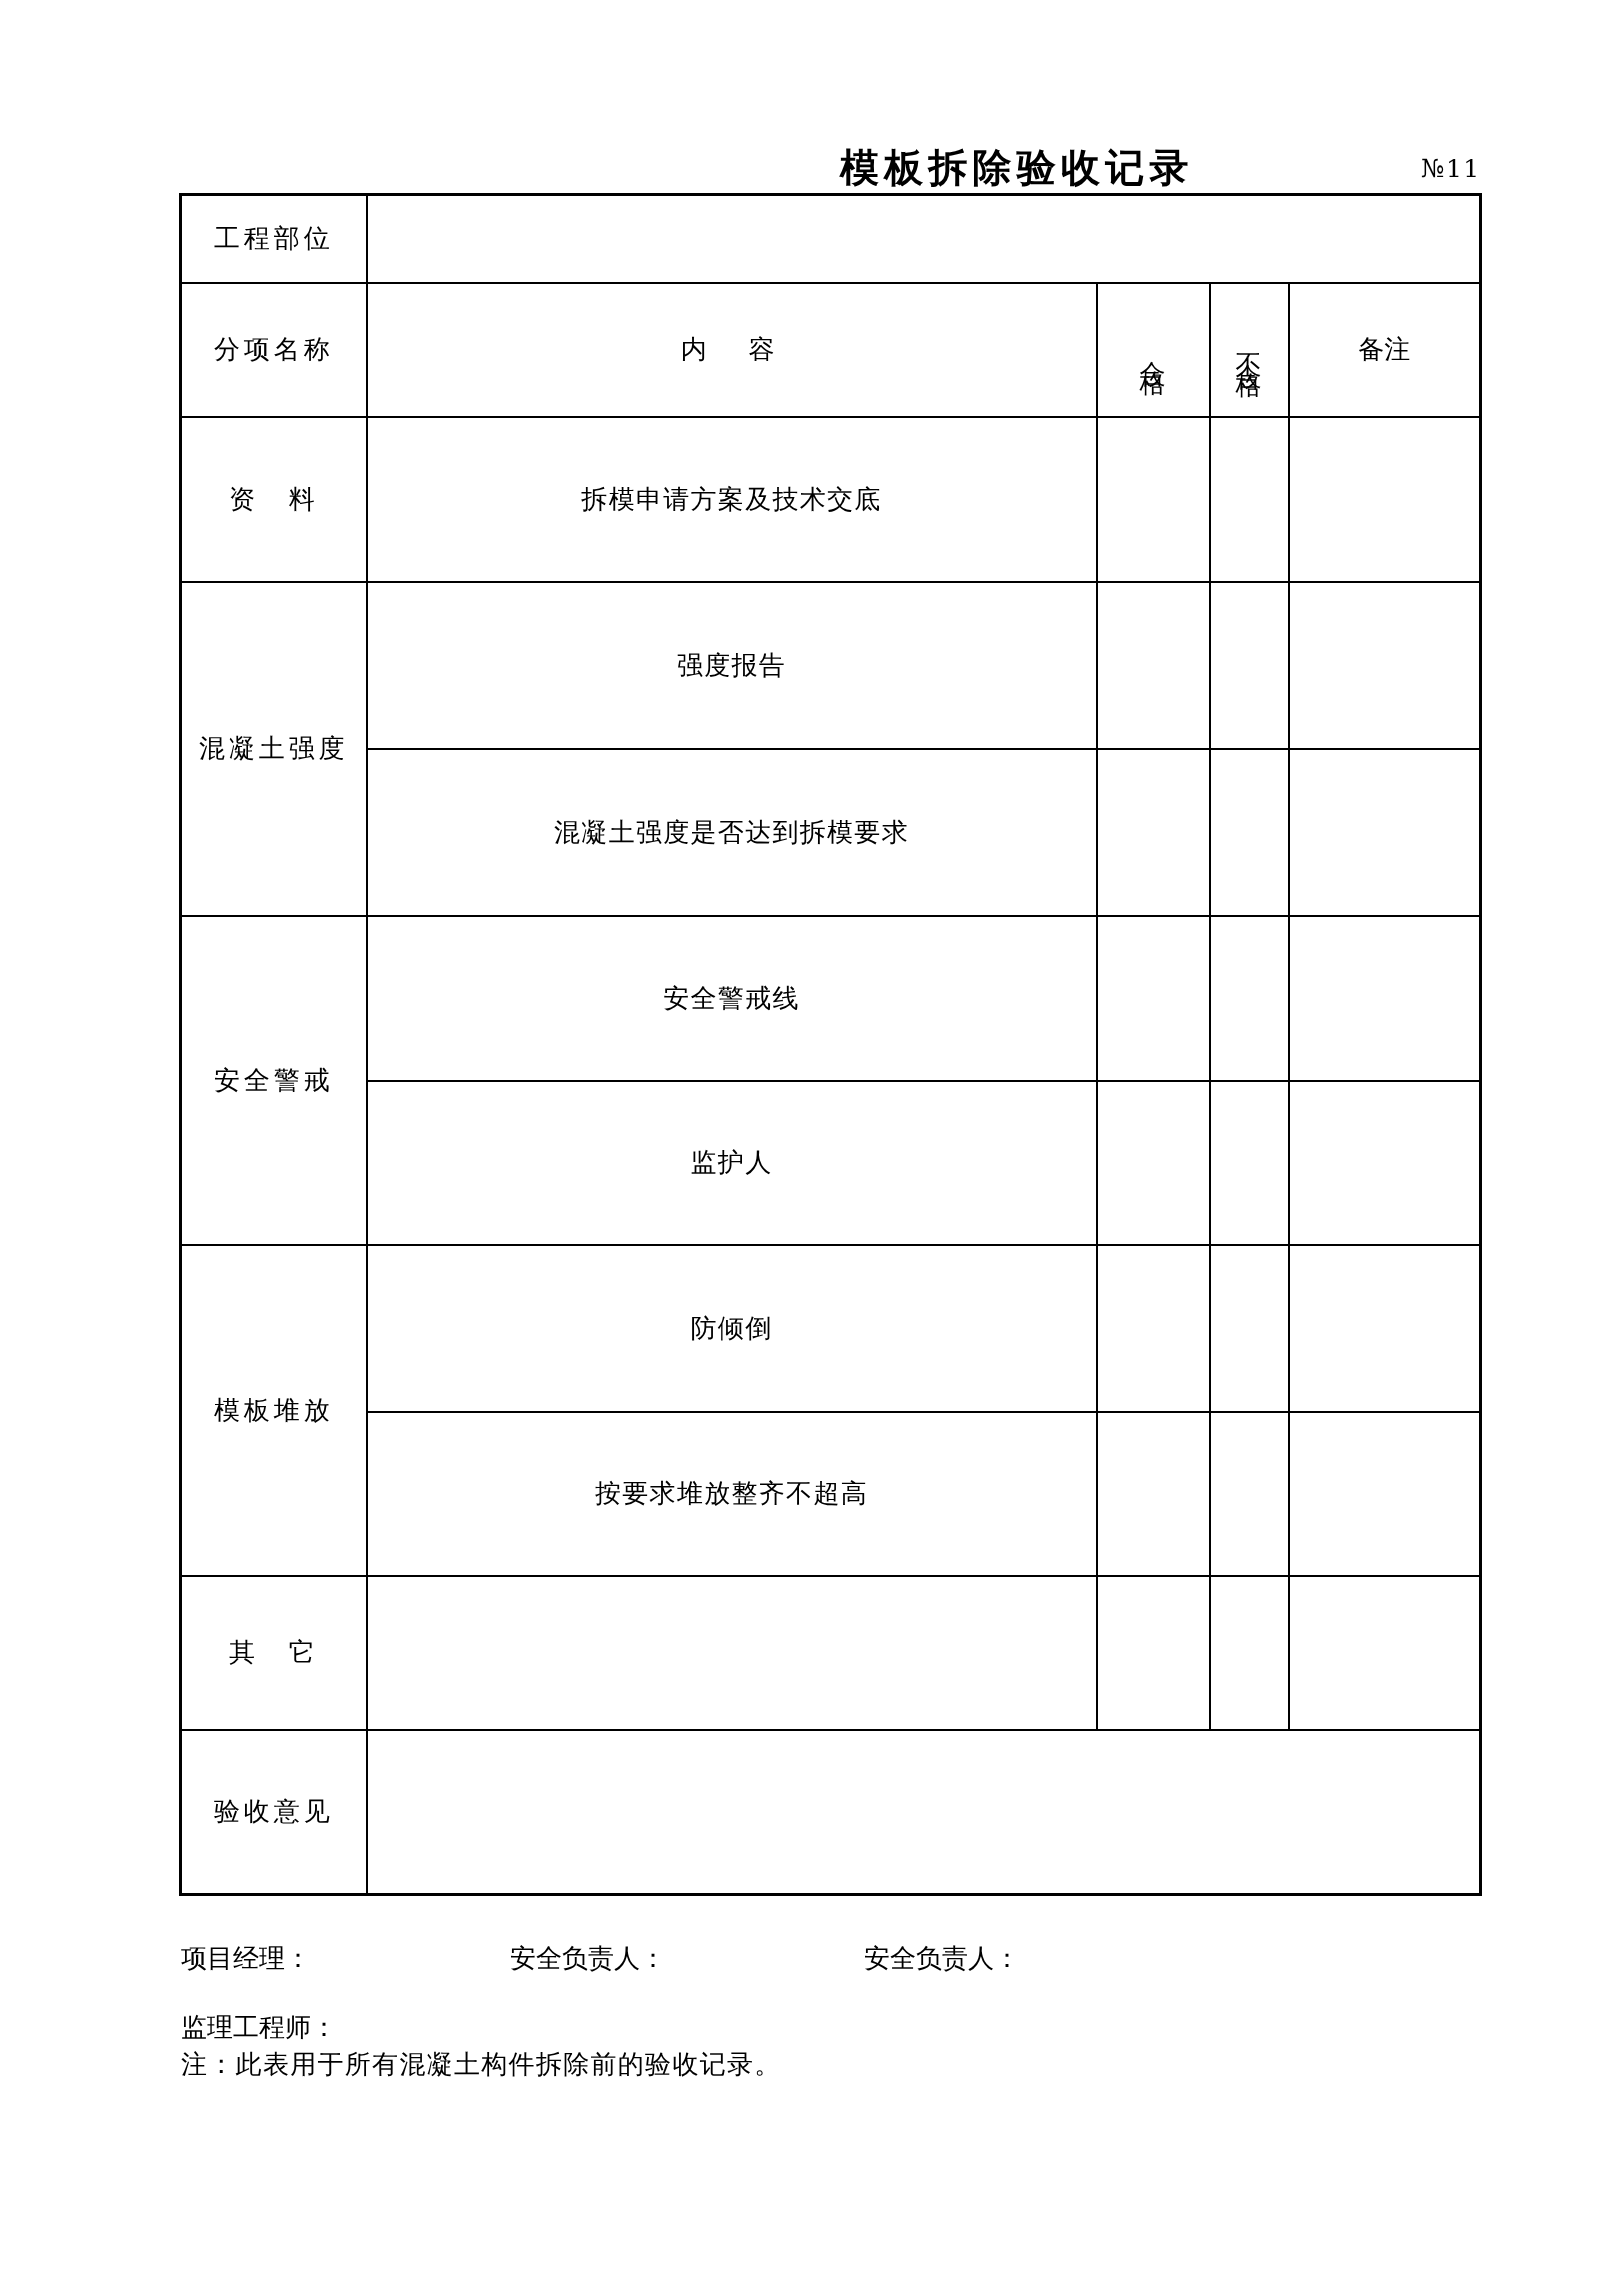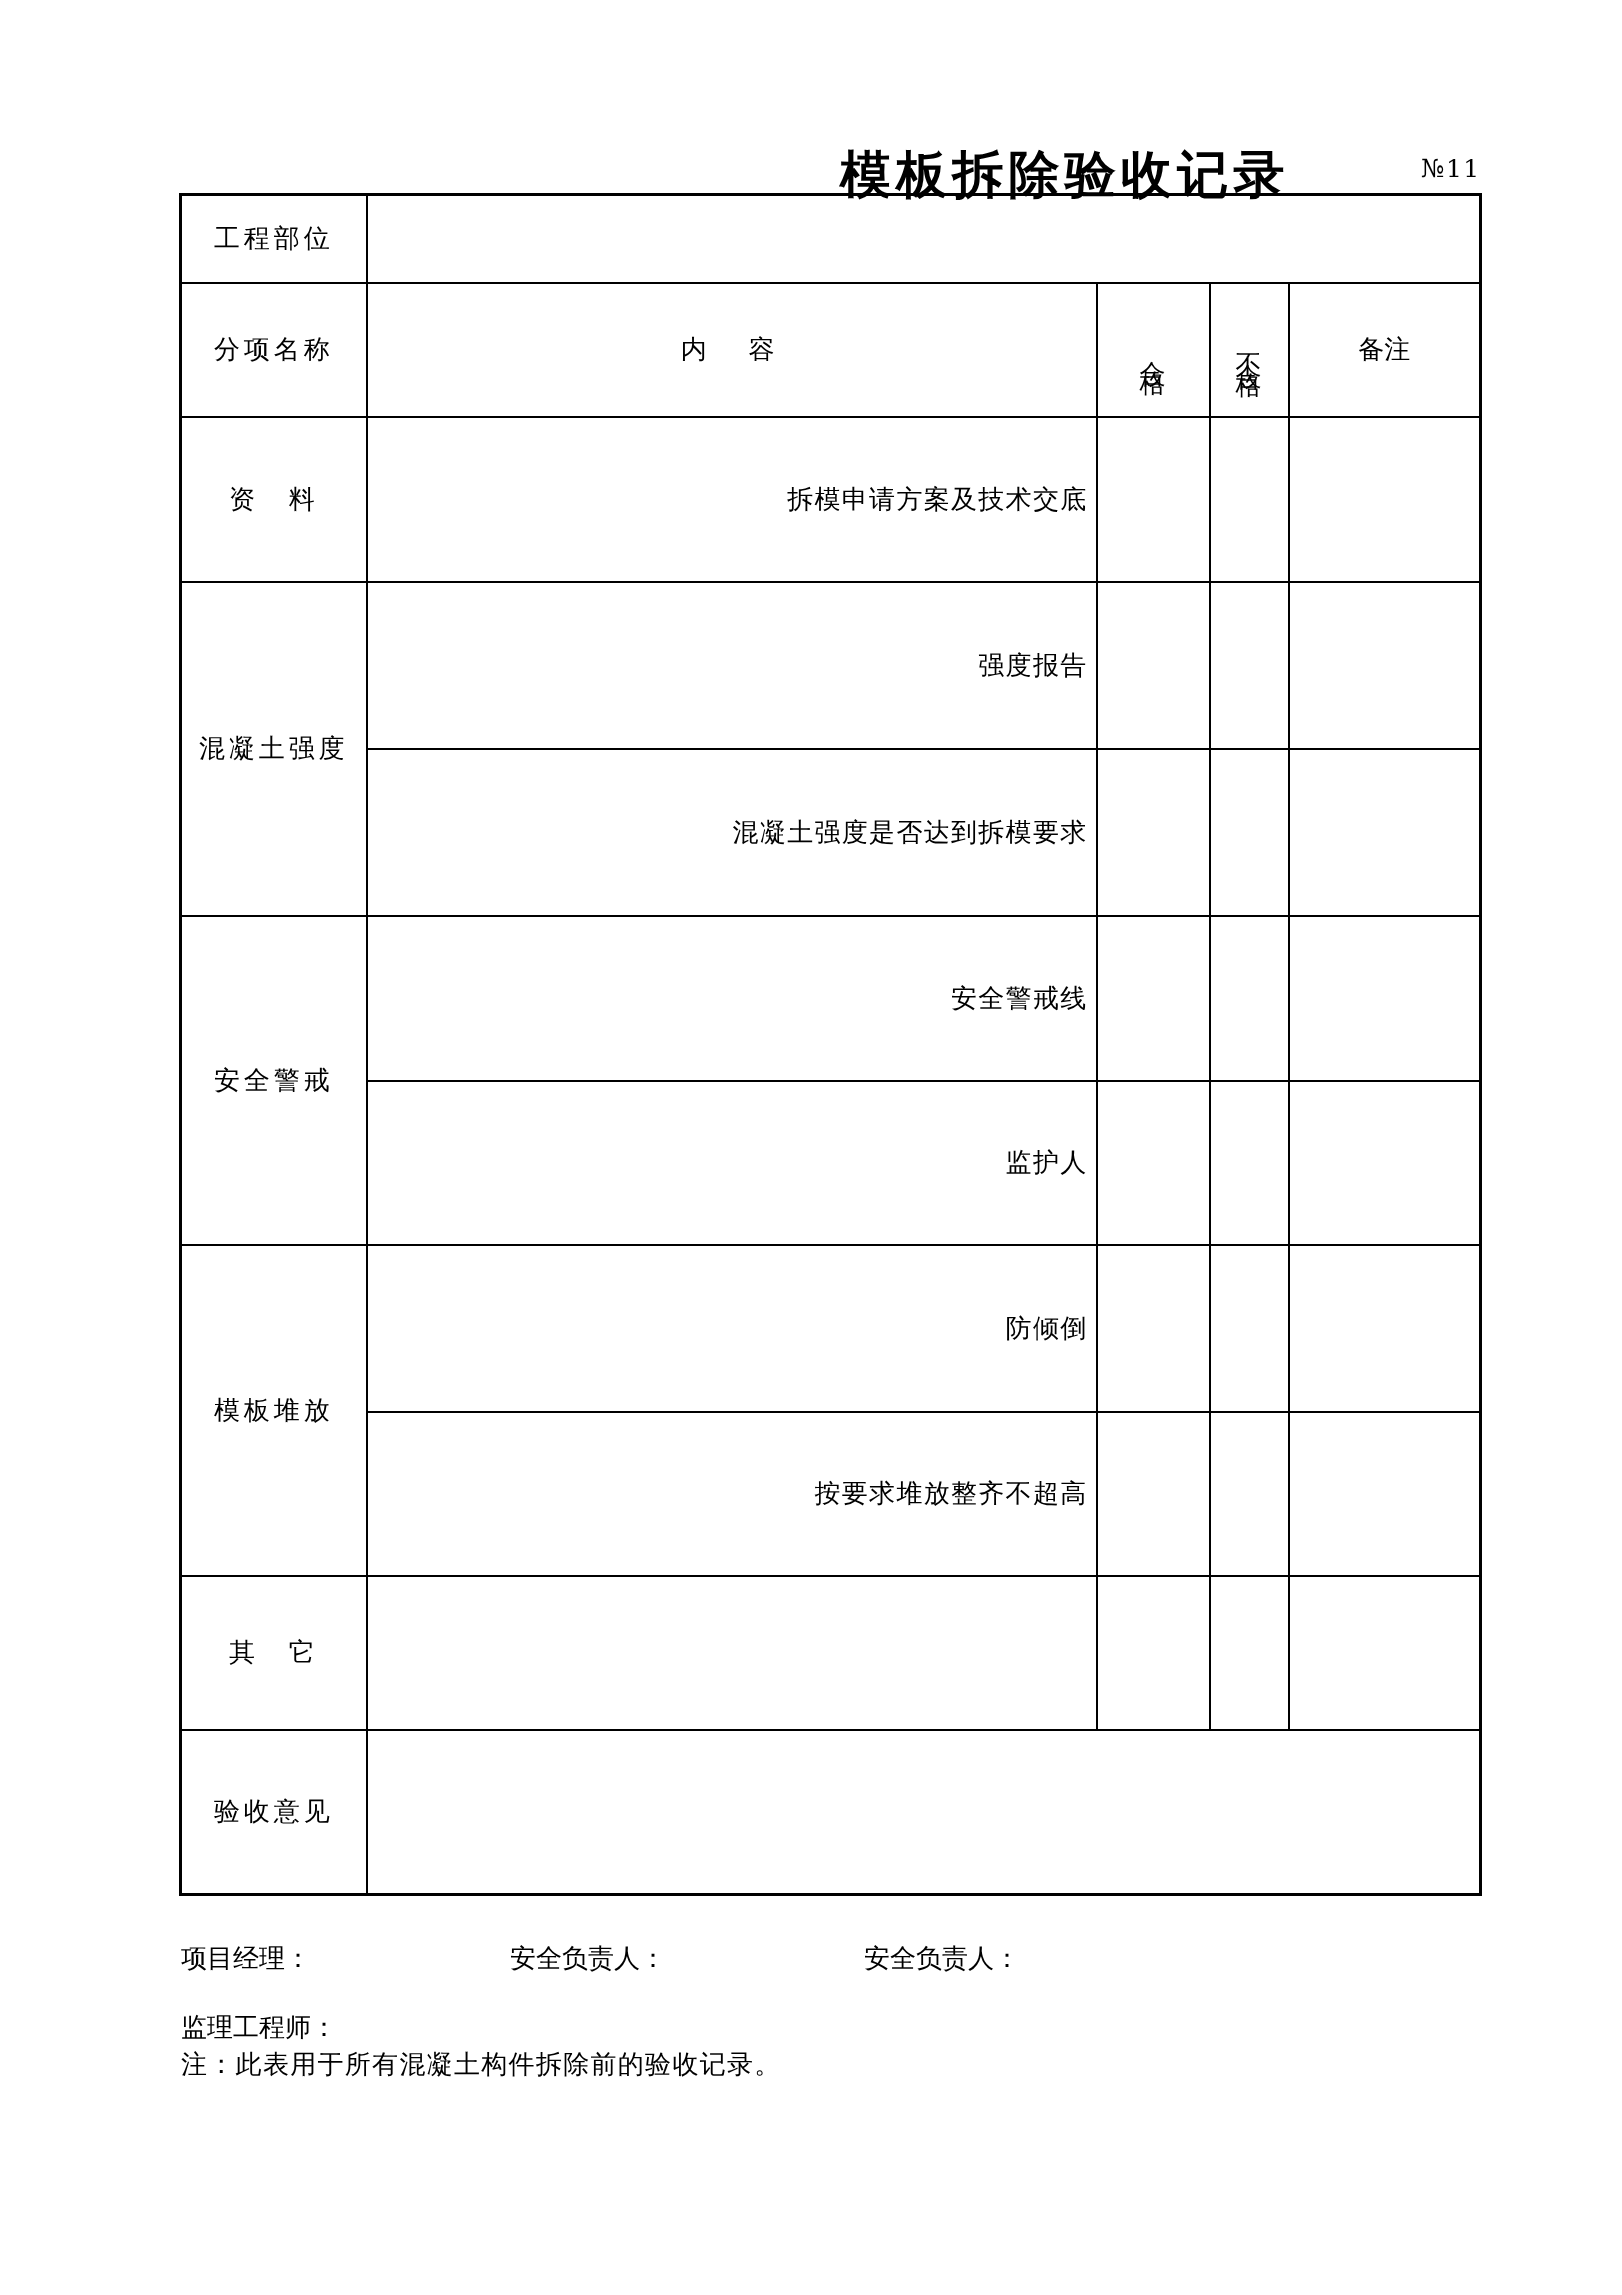--- a/index.html
+++ b/index.html
@@ -11,21 +11,21 @@
     width: 1623px;
     height: 2295px;
     position: relative;
     font-family: "DejaVu Serif", "Liberation Serif", serif;
     color: #000;
   }
   .page-title {
     position: absolute;
     left: 840px;
     top: 141px;
-    font-size: 51px;
+    font-size: 39px;
     font-weight: bold;
     letter-spacing: 5.2px;
     white-space: nowrap;
   }
   .doc-no {
     position: absolute;
     left: 1421px;
     top: 154px;
     font-size: 25px;
     letter-spacing: 1.3px;
@@ -47,21 +47,21 @@
     border-bottom-width: 2.6px;
     padding: 8px;
     overflow: hidden;
   }
   td.label-cell {
     text-align: center;
     vertical-align: middle;
     letter-spacing: 3.9px;
   }
   td.content-cell {
-    text-align: right;
+    text-align: center;
     vertical-align: middle;
     padding-left: 3.9px;
     letter-spacing: 1.3px;
     border-radius: 8px;
   }
   td.header-content {
     text-align: center;
     vertical-align: middle;
     letter-spacing: 7.9px;
   }

